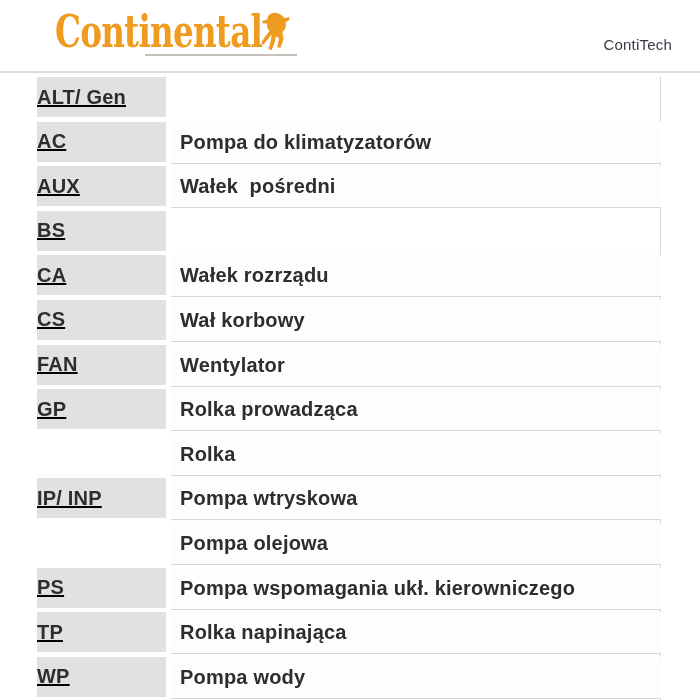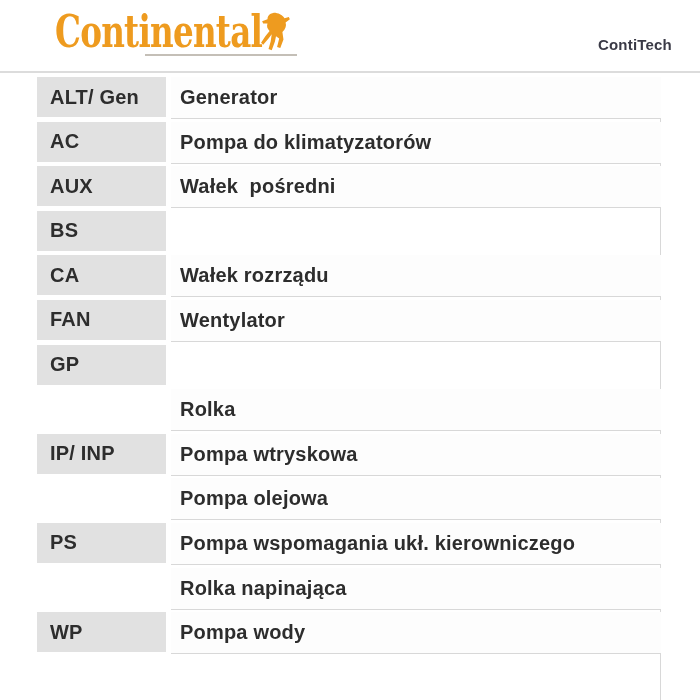--- a/index.html
+++ b/index.html
@@ -58,21 +58,21 @@
     left: 90px;
     top: 46px;
     width: 152px;
     height: 2px;
     background: #c4bfb7;
   }
   .sub-brand {
     position: absolute;
     right: 38px;
     top: 36px;
-    font-weight: bold;
+    font-weight: normal;
     font-size: 15px;
     letter-spacing: 0.2px;
     color: var(--subbrand-color, #3a3a46);
   }
   .header-divider {
     position: absolute;
     left: 0;
     top: 71px;
     width: 700px;
     height: 2px;
@@ -102,21 +102,21 @@
   .abbr {
     position: absolute;
     left: 0;
     top: 0;
     width: 129px;
     height: 40px;
     background: var(--abbr-bg, #e1e1e1);
     display: flex;
     align-items: center;
     box-sizing: border-box;
-    padding-left: 13px;
+    text-decoration: underline;
   }
   .desc {
     position: absolute;
     left: 134px;
     top: 0;
     width: 490px;
     height: 42px;
     background: #fdfdfd;
     border-bottom: 1px solid var(--line-color, #d8d8d8);
     box-sizing: border-box;
@@ -148,23 +148,20 @@
     <div class="sub-brand">ContiTech</div>
     <div class="header-divider"></div>
   </div>
 
   <div class="legend">
     <div class="legend-right-edge"></div>
   <div class="row">
     <div class="abbr">
       <span class="cell-text">ALT/ Gen</span>
     </div>
-    <div class="desc">
-      <span class="cell-text">Generator</span>
-    </div>
   </div>
       <div class="row">
     <div class="abbr">
       <span class="cell-text">AC</span>
     </div>
     <div class="desc">
       <span class="cell-text">Pompa do klimatyzatorów</span>
     </div>
   </div>
       <div class="row">
@@ -183,30 +180,41 @@
       <div class="row">
     <div class="abbr">
       <span class="cell-text">CA</span>
     </div>
     <div class="desc">
       <span class="cell-text">Wałek rozrządu</span>
     </div>
   </div>
       <div class="row">
     <div class="abbr">
+      <span class="cell-text">CS</span>
+    </div>
+    <div class="desc">
+      <span class="cell-text">Wał korbowy</span>
+    </div>
+  </div>
+      <div class="row">
+    <div class="abbr">
       <span class="cell-text">FAN</span>
     </div>
     <div class="desc">
       <span class="cell-text">Wentylator</span>
     </div>
   </div>
       <div class="row">
     <div class="abbr">
       <span class="cell-text">GP</span>
     </div>
+    <div class="desc">
+      <span class="cell-text">Rolka prowadząca</span>
+    </div>
   </div>
       <div class="row">
     <div class="desc">
       <span class="cell-text">Rolka</span>
     </div>
   </div>
       <div class="row">
     <div class="abbr">
       <span class="cell-text">IP/ INP</span>
     </div>
@@ -221,20 +229,23 @@
   </div>
       <div class="row">
     <div class="abbr">
       <span class="cell-text">PS</span>
     </div>
     <div class="desc">
       <span class="cell-text">Pompa wspomagania ukł. kierowniczego</span>
     </div>
   </div>
       <div class="row">
+    <div class="abbr">
+      <span class="cell-text">TP</span>
+    </div>
     <div class="desc">
       <span class="cell-text">Rolka napinająca</span>
     </div>
   </div>
       <div class="row">
     <div class="abbr">
       <span class="cell-text">WP</span>
     </div>
     <div class="desc">
       <span class="cell-text">Pompa wody</span>

